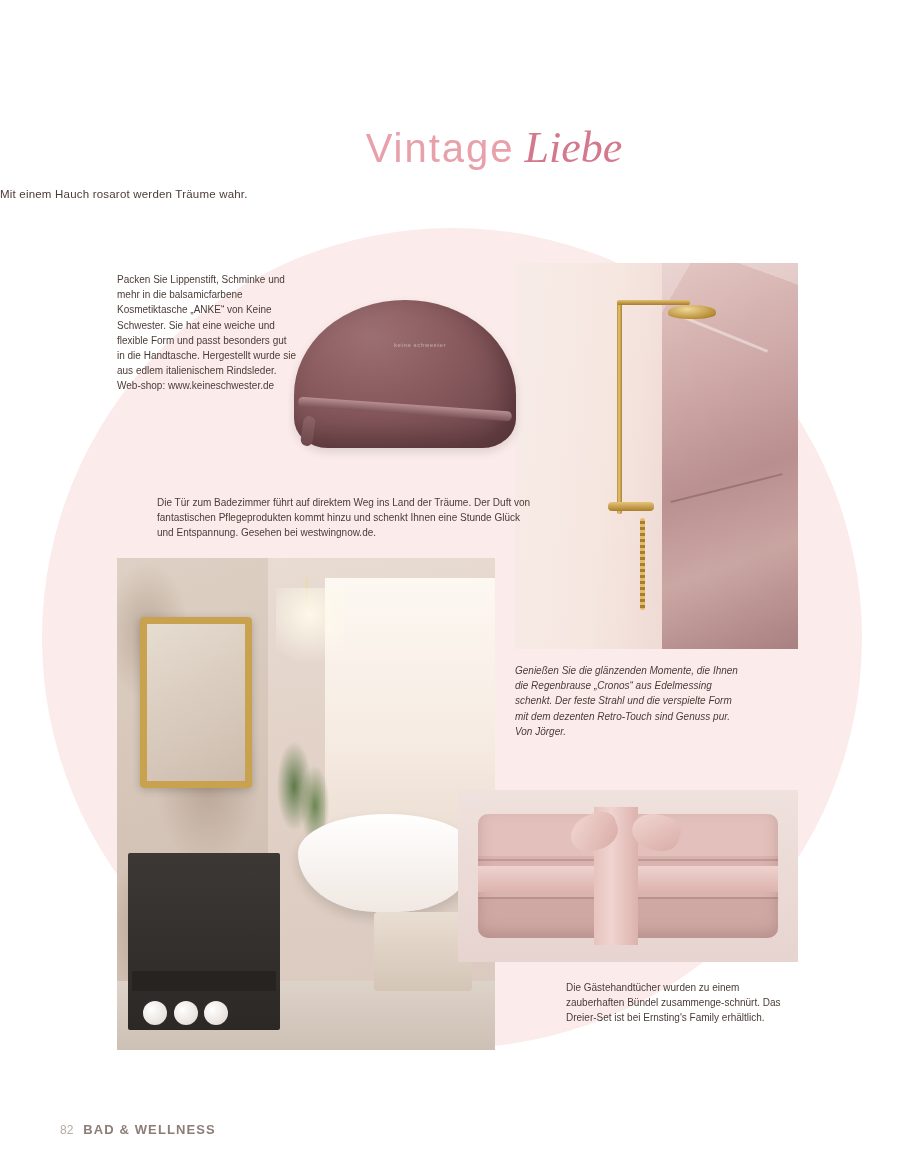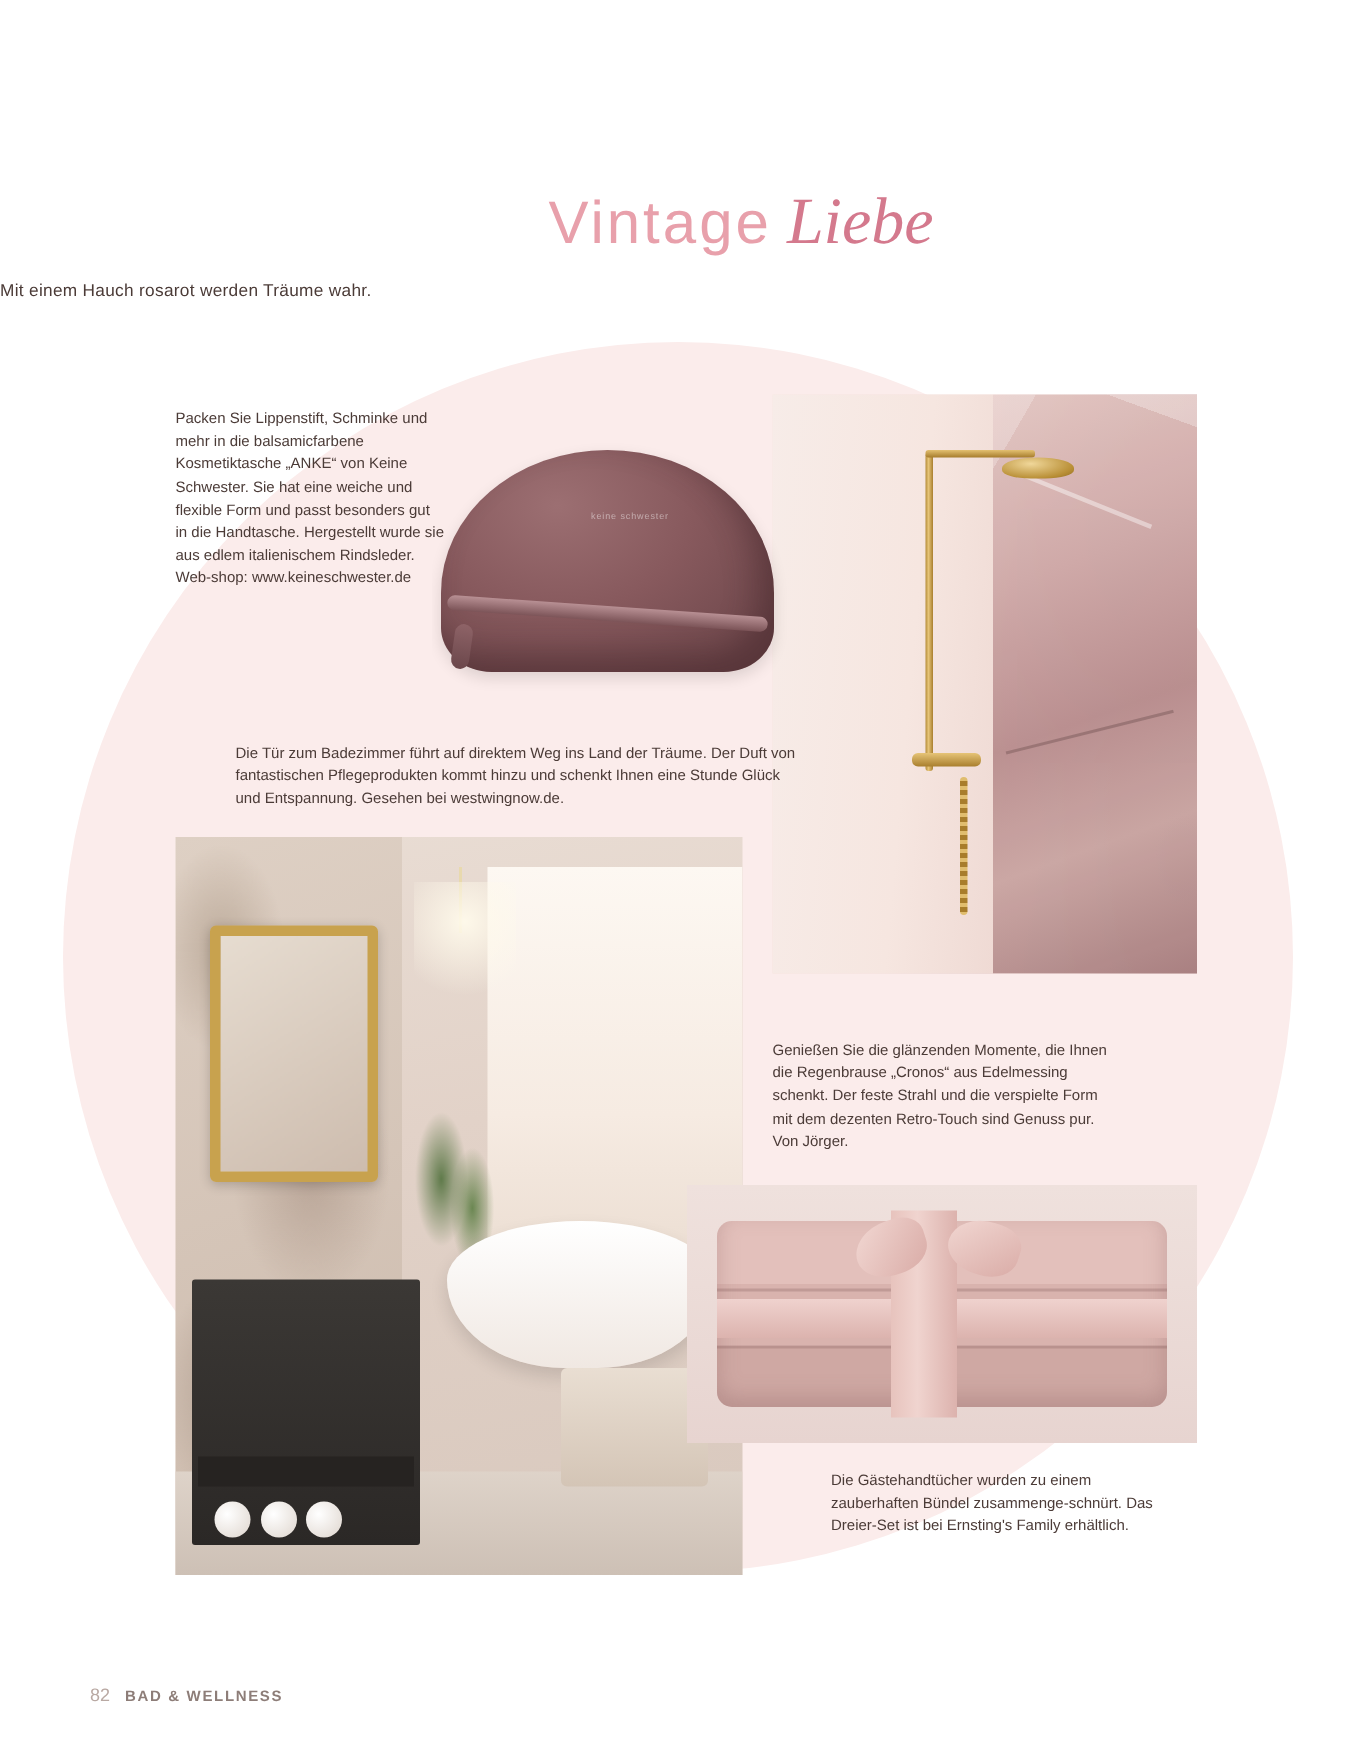--- a/index.html
+++ b/index.html
@@ -68,22 +68,22 @@
   .txt {
     position: absolute;
     z-index: 4;
     font-size: 10px;
     line-height: 1.52;
     color: #4b3b37;
   }
 
   .cap-bag     { left: 117px; top: 272px;  width: 180px; }
   .cap-door    { left: 117px; top: 495px;  width: 378px; margin-left: 40px; }
-  .cap-shower  { left: 515px; top: 693px;  width: 230px; }
-  .cap-towels  { left: 554px; top: 980px;  width: 232px; }
+  .cap-shower  { left: 515px; top: 663px;  width: 230px; font-style: italic; }
+  .cap-towels  { left: 566px; top: 980px;  width: 232px; }
 
   
   .img {
     position: absolute;
     z-index: 2;
     overflow: hidden;
   }
 
   
   .img-shower {
@@ -414,21 +414,21 @@
     z-index: 6;
     display: flex;
     align-items: baseline;
     gap: 10px;
   }
   .page-num {
     font-size: 12px;
     color: #b9a9a3;
   }
   .footer-section {
-    font-size: 10px;
+    font-size: 13px;
     letter-spacing: 1.1px;
     color: #8d7d78;
     font-weight: bold;
   }
 </style>
 </head>
 <body>
 
 <div class="pink-blob"></div>
 

